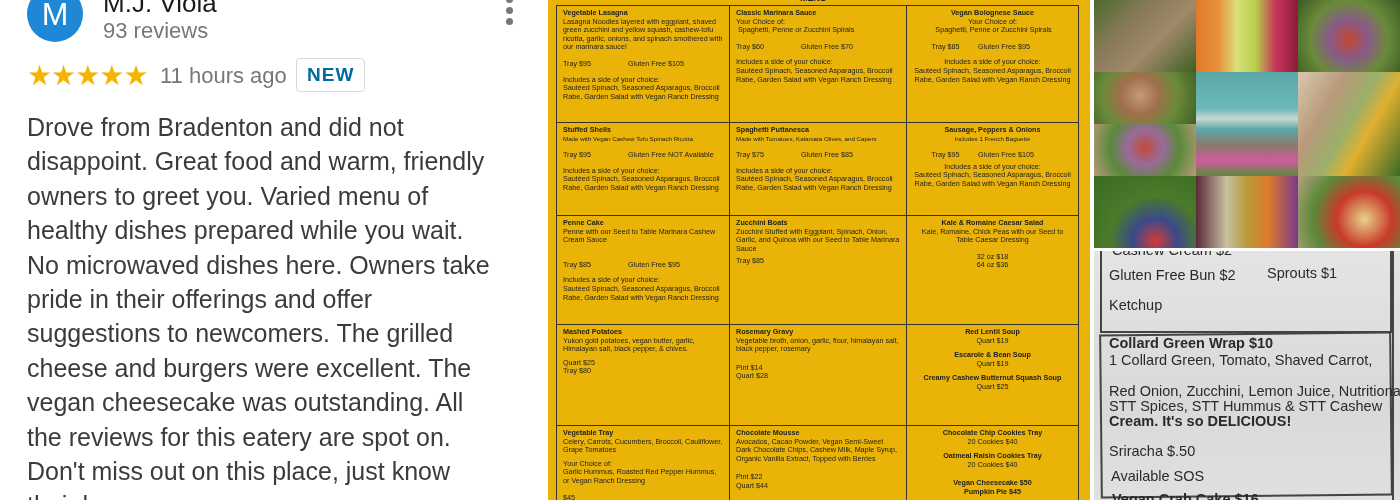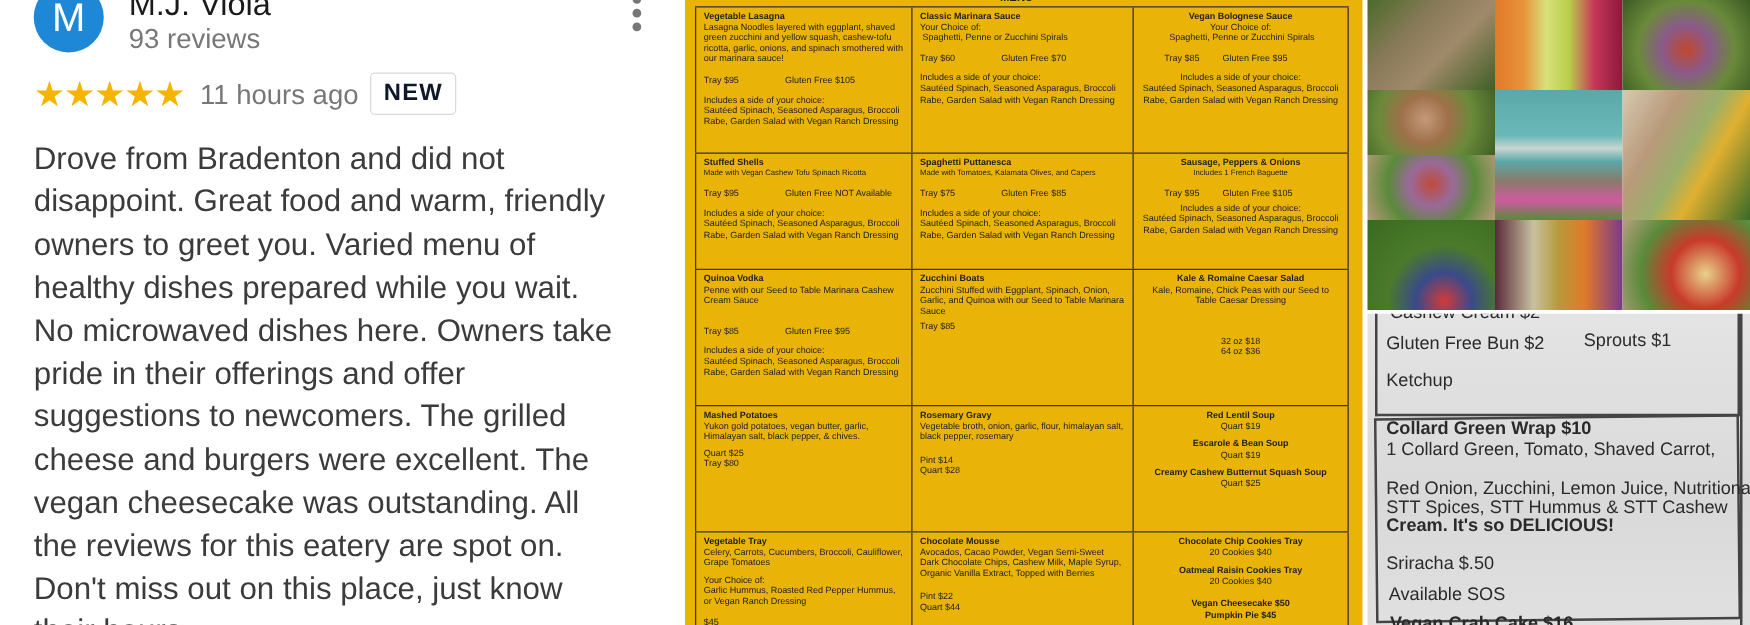--- a/index.html
+++ b/index.html
@@ -7,21 +7,21 @@
 
   
   .review { position:absolute; left:0; top:0; width:548px; height:500px; background:#fff; overflow:hidden; }
   .avatar { position:absolute; left:27px; top:-14px; width:56px; height:56px; border-radius:50%; background:#1e88d6; color:#fff; font-size:32px; display:flex; align-items:center; justify-content:center; }
   .author { position:absolute; left:103px; top:-12px; font-size:26px; color:#1a1a1a; }
   .count { position:absolute; left:103px; top:18px; font-size:22px; color:#777; }
   .more { position:absolute; left:504px; top:-4px; width:12px; }
   .more span { display:block; width:7px; height:7px; border-radius:50%; background:#777; margin:0 0 4px 2px; }
   .stars { position:absolute; left:27px; top:59px; font-size:28px; color:#f4b400; letter-spacing:-1px; }
   .time { position:absolute; left:160px; top:63px; font-size:22px; color:#777; }
-  .badge { position:absolute; left:296px; top:58px; border:1px solid #d9d9d9; border-radius:4px; padding:5px 10px; font-size:19px; font-weight:bold; letter-spacing:1px; color:#0f172a; }
+  .badge { position:absolute; left:296px; top:58px; border:1px solid #d9d9d9; border-radius:4px; padding:5px 10px; font-size:19px; font-weight:bold; letter-spacing:1px; color:#0369a1; }
   .body-text { position:absolute; left:27px; top:110px; width:470px; font-size:25px; line-height:34.4px; color:#3b3b3b; margin:0; }
 
   
   .menu { position:absolute; left:548px; top:0; width:542px; height:500px; background:#eab308; overflow:hidden; }
   .menu-header { position:absolute; left:252px; top:-7px; font-size:9px; font-weight:bold; color:#222; }
   .grid { position:absolute; left:8px; top:5px; width:523px; border-top:1px solid #333; }
   .row { display:flex; border-bottom:1px solid #333; }
   .cell { box-sizing:border-box; border-left:1px solid #333; padding:3px 6px; font-size:7.2px; line-height:8.6px; color:#222; overflow:hidden; }
   .cell:last-child { border-right:1px solid #333; }
   .c1 { width:173px; } .c2 { width:177px; } .c3 { width:173px;text-align:center; }
@@ -132,40 +132,40 @@
             <span class="p1">Tray $95</span>
             <span>Gluten Free $105</span>
           </div>
         <span class="side" style="margin-top:3px">Includes a side of your choice:</span>
         <span>Sautéed Spinach, Seasoned Asparagus, Broccoli Rabe, Garden Salad with Vegan Ranch Dressing</span>
       </div>
     </div>
 
     <div class="row r3">
       <div class="cell c1">
-        <span class="dish">Quinoa Vodka</span>
+        <span class="dish">Penne Cake</span>
         <span>Penne with our Seed to Table Marinara Cashew Cream Sauce</span>
         <div class="price" style="margin-top:16px">
             <span class="p1">Tray $85</span>
             <span>Gluten Free $95</span>
           </div>
         <span class="side">Includes a side of your choice:</span>
         <span>Sautéed Spinach, Seasoned Asparagus, Broccoli Rabe, Garden Salad with Vegan Ranch Dressing</span>
       </div>
       <div class="cell c2">
         <span class="dish">Zucchini Boats</span>
         <span>Zucchini Stuffed with Eggplant, Spinach, Onion, Garlic, and Quinoa with our Seed to Table Marinara Sauce</span>
         <div class="price" style="margin-top:4px">
             <span>Tray $85</span>
           </div>
       </div>
       <div class="cell c3">
         <span class="dish">Kale &amp; Romaine Caesar Salad</span>
         <span>Kale, Romaine, Chick Peas with our Seed to Table Caesar Dressing</span>
-        <span class="sp" style="margin-top:24px">32 oz $18</span>
+        <span class="sp" style="margin-top:8px">32 oz $18</span>
         <span style="display:block">64 oz $36</span>
       </div>
     </div>
 
     <div class="row r4">
       <div class="cell c1">
         <span class="dish">Mashed Potatoes</span>
         <span>Yukon gold potatoes, vegan butter, garlic, Himalayan salt, black pepper, &amp; chives.</span>
         <span class="sp">Quart $25</span>
         <span style="display:block">Tray $80</span>

